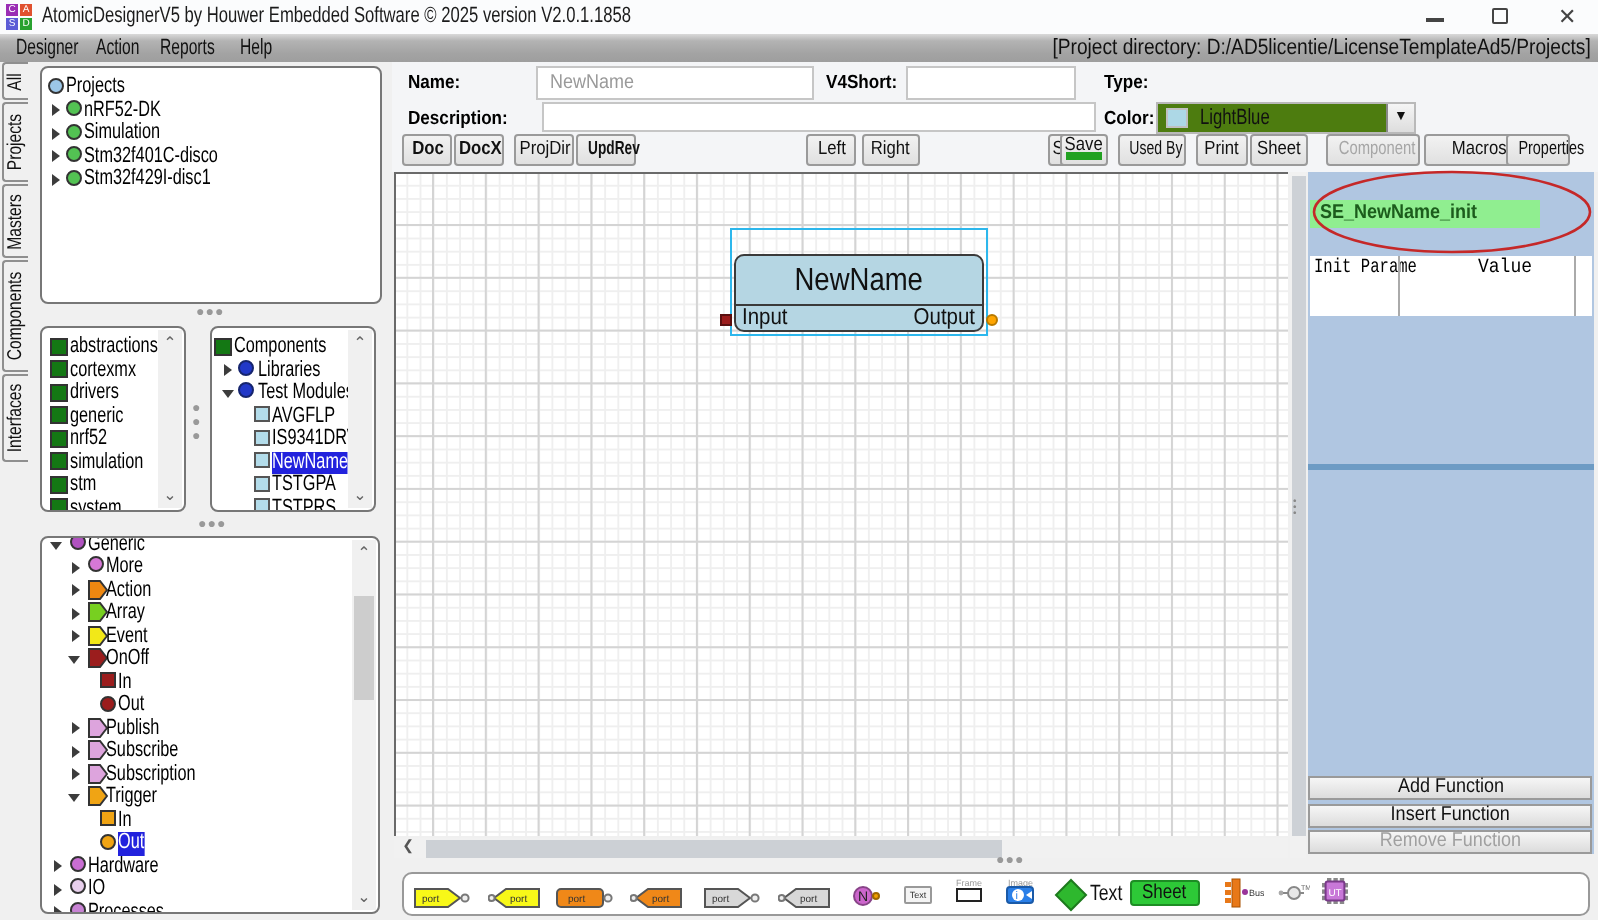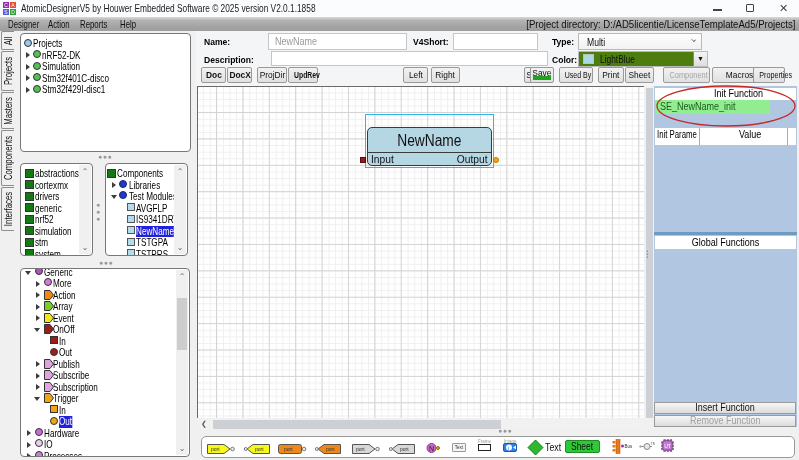--- a/index.html
+++ b/index.html
@@ -75,21 +75,21 @@
 
 #vscroll { left:645px; top:86px; width:8px; height:343px; background:#f1f1f1; }
 #vthumb { position:absolute; left:0.5px; top:2px; width:7px; height:330px; background:#cdd1d6; }
 #hscroll { left:197px; top:419px; width:447px; height:10px; background:#f1f1f1; }
 #hthumb { position:absolute; left:16px; top:0.5px; width:288px; height:9px; background:#ccd0d5; }
 
 
 #rpanel { left:654px; top:86px; width:143px; height:341px; background:#b0c6e1; }
 #rpanel .hdr { position:absolute; left:1px; width:141px; background:#fff; font-size:10px; text-align:center; color:#000; white-space:nowrap; }
 #rpanel .hdr i { transform:scaleX(0.9); }
-#rpanel .grow { position:absolute; left:1px; width:115px; background:#90ee90; font-size:10px; color:#1c5c1c; white-space:nowrap; }
+#rpanel .grow { position:absolute; left:1px; width:115px; background:#90ee90; font-size:10px; color:#1c5c1c; white-space:nowrap;font-weight:bold; }
 .rbtn { position:absolute; left:0px; width:142px; height:11.5px; background:linear-gradient(#f6f6f6,#dcdcdc); border:1px solid #9a9a9a; font-size:10px; text-align:center; line-height:10px; color:#111; white-space:nowrap; }
 .rbtn i { transform:scaleX(0.9); }
 
 
 #btoolbar { left:201px; top:436px; width:594px; height:22px; background:#fff; border:1px solid #999; border-radius:5px; }
 .micro { position:absolute; font-size:4.5px; color:#999; }
 </style>
 </head>
 <body>
 <div id="app">
@@ -354,26 +354,20 @@
   </div>
 </div>
 
 <div class="lbl" style="left:204px; top:36px;">Name:</div>
 <div class="inp" style="left:268px; top:33px; width:139px; height:17px;">
       <span style="position:absolute;left:6px;top:2px;font-size:10px;color:#9a9a9a;display:inline-block;transform:scaleX(0.9);transform-origin:0 0;">NewName</span>
     </div>
 <div class="lbl" style="left:413px; top:36px;">V4Short:</div>
 <div class="inp" style="left:453px; top:33px; width:85px; height:16.5px;"></div>
 <div class="lbl" style="left:552px; top:36px;">Type:</div>
-<div class="combo" style="left:578px; top:33px; width:124px; height:17px; background:linear-gradient(#fefefe,#f2f2f2);">
-  <span style="position:absolute;left:8px;top:2px;display:inline-block;transform:scaleX(0.78);transform-origin:0 0;">Multi</span>
-  <span style="position:absolute;right:4px;top:0px;width:7px;height:7px;">
-        <span style="position:absolute;left:1px;top:3px;width:5px;height:5px;border-right:1.2px solid #555;border-bottom:1.2px solid #555;transform:rotate(45deg) scale(0.8,0.55);"></span>
-      </span>
-</div>
 <div class="lbl" style="left:204px; top:54px;">Description:</div>
 <div class="inp" style="left:271px; top:50.5px; width:277px; height:15.5px;"></div>
 <div class="lbl" style="left:552px; top:54px;">Color:</div>
 <div class="combo" style="left:578px; top:51px; width:130px; height:15.5px;">
   <span style="position:absolute;left:4px;top:2px;width:11px;height:10px;background:#add8e6;border:1px solid #c0c0c0;"></span>
   <span style="position:absolute;left:21px;top:1px;display:inline-block;transform:scaleX(0.76);transform-origin:0 0;">LightBlue</span>
   <span style="position:absolute;right:0;top:0;width:14px;height:14px;background:linear-gradient(#f5f5f5,#ddd);border-left:1px solid #888;text-align:center;font-size:7px;line-height:14px;color:#111;">▼</span>
 </div>
 
 <div class="tbtn" style="left:201px; width:25px; font-weight:bold;"><i>Doc</i></div>
@@ -407,33 +401,32 @@
       <div id="vthumb"></div>
       <div style="position:absolute;left:1.5px;top:164px;font-size:5px;color:#888;line-height:3px;">•<br>•<br>•</div>
     </div>
 <div class="abs" id="hscroll">
   <div style="position:absolute;left:0;top:0;width:14px;height:10px;font-size:7px;color:#555;text-align:center;line-height:10px;">❮</div>
   <div id="hthumb"></div>
 </div>
 <div class="abs dots" style="left:498px; top:427px;">●●●</div>
 
 <div class="abs" id="rpanel">
-  <div class="hdr" style="top:2px; height:12px; line-height:12px; text-indent:14px;"><i>Init Function</i></div>
   <div class="grow" style="top:14px; height:13.5px; line-height:13.5px;"><i style="margin-left:5px;transform:scaleX(0.9);transform-origin:0 0;">SE_NewName_init</i></div>
-  <div class="hdr" style="top:42px; height:17px; line-height:13px;">
+  <div class="hdr" style="top:42px; height:30px; line-height:13px;font-family:Liberation Mono, monospace;">
     <i style="position:absolute;left:2px;transform:scaleX(0.78);transform-origin:0 0;">Init Parame</i>
     <span style="position:absolute;left:44px;top:0;bottom:0;width:1px;background:#aaa;"></span>
     <i style="position:absolute;left:84px;transform:scaleX(0.9);transform-origin:0 0;">Value</i>
     <span style="position:absolute;right:8px;top:0;bottom:0;width:1px;background:#aaa;"></span>
   </div>
   <div style="position:absolute; left:0; top:146px; width:143px; height:3px; background:#6d9bc4;"></div>
-  <div class="hdr" style="top:150px; height:13px; line-height:13px;"><i>Global Functions</i></div>
   <svg style="position:absolute; left:0; top:-2px; width:143px; height:46px;" viewBox="0 0 143 46">
     <ellipse cx="72" cy="22" rx="69" ry="20" fill="none" stroke="#c52828" stroke-width="1.3"></ellipse>
   </svg>
+  <div class="rbtn" style="top:302px;"><i>Add Function</i></div>
   <div class="rbtn" style="top:316px;"><i>Insert Function</i></div>
   <div class="rbtn" style="top:329px; color:#a0a0a0;"><i>Remove Function</i></div>
 </div>
 
 <div class="abs" id="btoolbar">
   <svg class="abs" style="left:5px;top:7px;" width="32" height="10">
     <polygon points="0.5,0.5 17,0.5 23,5 17,9.5 0.5,9.5" fill="#f8f818" stroke="#555"></polygon>
     <text x="4" y="7" font-size="5" fill="#333">port</text>
     <circle cx="25.5" cy="5" r="1.8" fill="#eee" stroke="#777"></circle>
   </svg>

